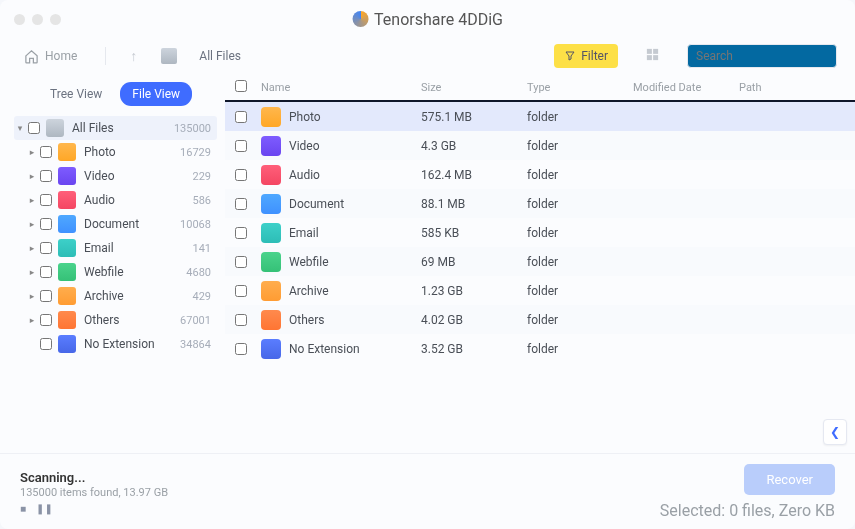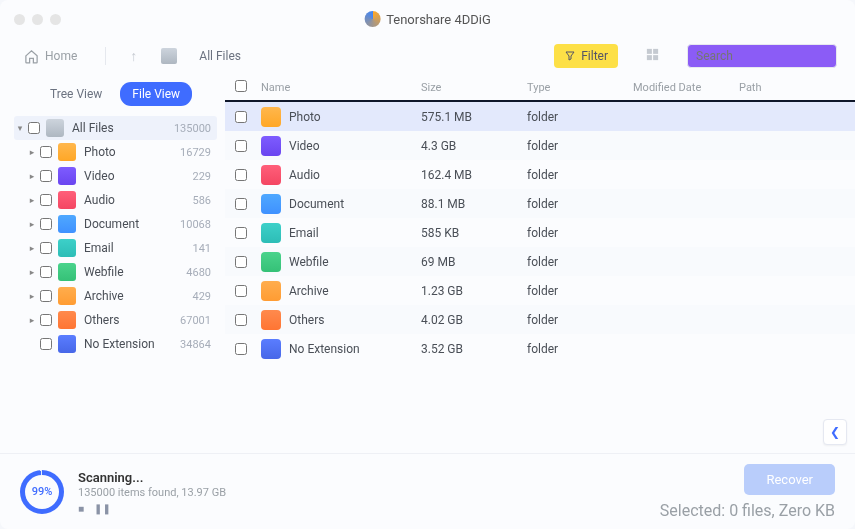--- a/index.html
+++ b/index.html
@@ -3,33 +3,33 @@
 <meta charset="utf-8">
 <style>
 * { margin: 0; padding: 0; box-sizing: border-box; font-family: -apple-system, BlinkMacSystemFont, "Segoe UI", Roboto, sans-serif; }
 body { background: #f5f7fb; width: 855px; height: 529px; overflow: hidden; }
 
 .window { width: 855px; height: 529px; background: #fbfcfe; border-radius: 8px; display: flex; flex-direction: column; }
 
 .titlebar { height: 38px; display: flex; align-items: center; padding: 0 14px; position: relative; }
 .traffic { display: flex; gap: 7px; }
 .traffic span { width: 11px; height: 11px; border-radius: 50%; background: #e5e5e5; display: block; }
-.title-center { position: absolute; left: 50%; transform: translateX(-50%); display: flex; align-items: center; gap: 6px; color: #555; font-size: 13px; }
+.title-center { position: absolute; left: 50%; transform: translateX(-50%); display: flex; align-items: center; gap: 6px; color: #555; font-size: 16px; }
 .logo { width: 16px; height: 16px; border-radius: 50%; background: conic-gradient(#ffa726, #4285f4); }
 
 .toolbar { height: 36px; display: flex; align-items: center; padding: 0 18px; gap: 22px; }
 .home-btn { display: flex; align-items: center; gap: 6px; color: #9aa0a6; font-size: 12px; padding: 4px 6px; cursor: pointer; }
 .divider-v { width: 1px; height: 18px; background: #e5e8ee; }
 .up-arrow { color: #c5cad1; font-size: 14px; padding: 0 2px; }
 .bc-icon { width: 16px; height: 16px; background: linear-gradient(#cdd4dd, #aeb7c1); border-radius: 2px; }
 .bc-text { font-size: 12px; color: #6b7280; }
 .spacer { flex: 1; }
 .filter-btn { display: flex; align-items: center; gap: 5px; background: #fde047; border-radius: 4px; padding: 5px 10px; font-size: 12px; color: #556; cursor: pointer; }
 .grid-btn { padding: 5px; color: #b0b6c1; cursor: pointer; }
-.search-box { display: flex; align-items: center; background: #8b5cf6; border: 1px solid #e7e9ef; border-radius: 4px; padding: 4px 8px; width: 150px; }
+.search-box { display: flex; align-items: center; background: #0369a1; border: 1px solid #e7e9ef; border-radius: 4px; padding: 4px 8px; width: 150px; }
 .search-box input { border: none; outline: none; font-size: 12px; flex: 1; background: transparent; }
 .search-icon { color: #9aa0a6; }
 
 .content { flex: 1; display: flex; overflow: hidden; justify-content: flex-end; }
 
 .sidebar { width: 225px; padding: 6px 8px 6px 14px; }
 .view-tabs { display: flex; gap: 6px; padding: 2px 8px 10px 24px; }
 .tab { font-size: 12px; padding: 5px 12px; border-radius: 11px; cursor: pointer; color: #6b7280; }
 .tab.active { background: #3f6cff; color: #fff; }
 
@@ -326,23 +326,20 @@
             <div class="col-path"></div>
           </div>
         </div>
       <div class="side-toggle">
         <span>❮</span>
       </div>
     </div>
   </div>
 
   <div class="footer">
-    <div class="progress-ring">
-      <div class="progress-pct">99%</div>
-    </div>
     <div class="scan-info">
       <div class="scan-title">Scanning...</div>
       <div class="scan-sub">135000 items found, 13.97 GB</div>
       <div class="scan-ctrl">
         <span>■</span>
         <span>❚❚</span>
       </div>
     </div>
     <div class="footer-right">
       <button class="recover-btn">Recover</button>

